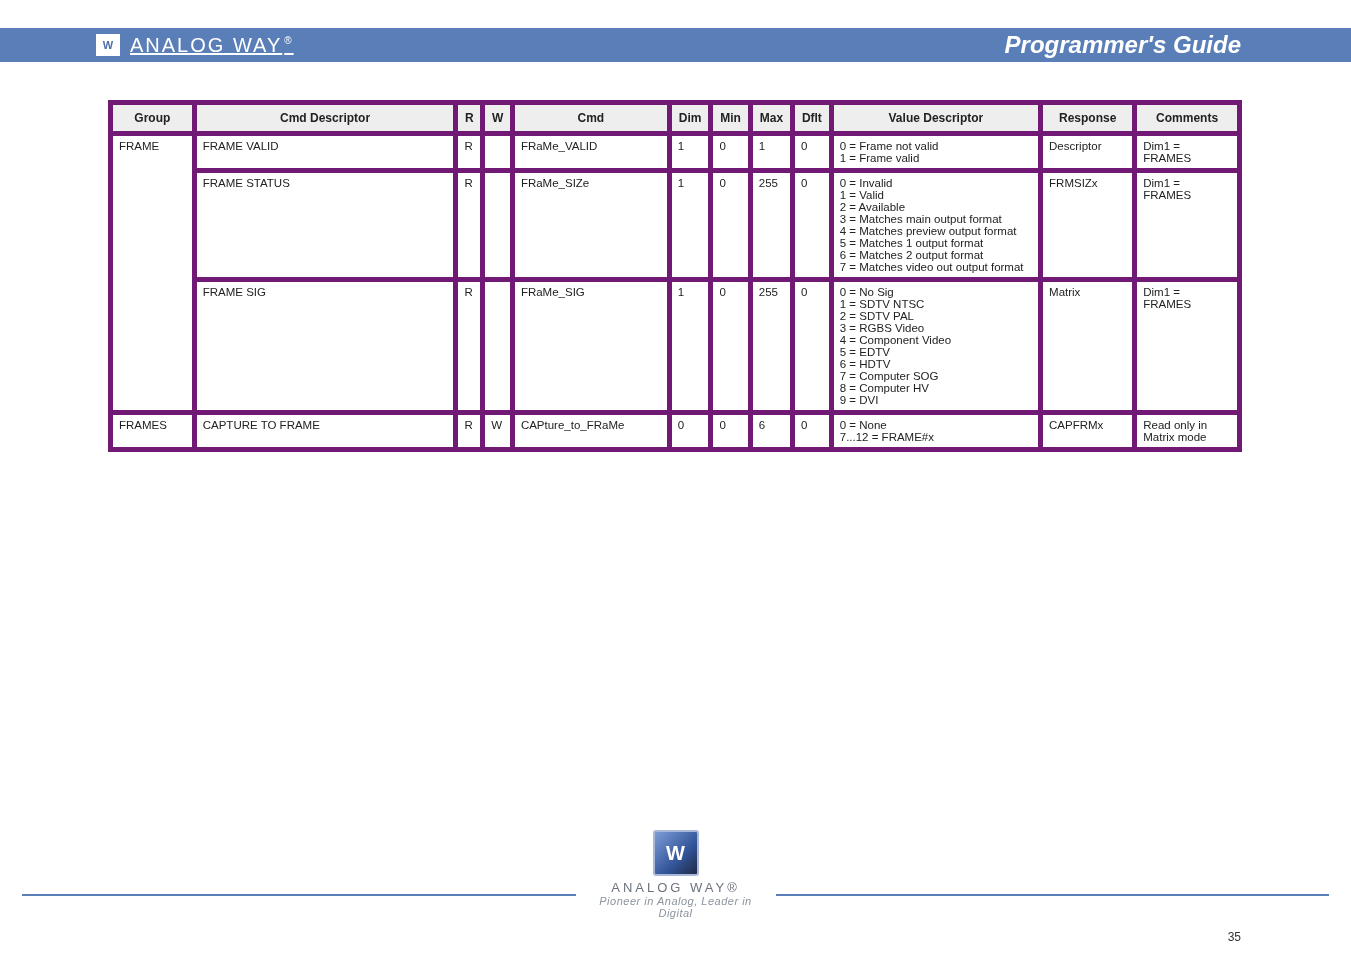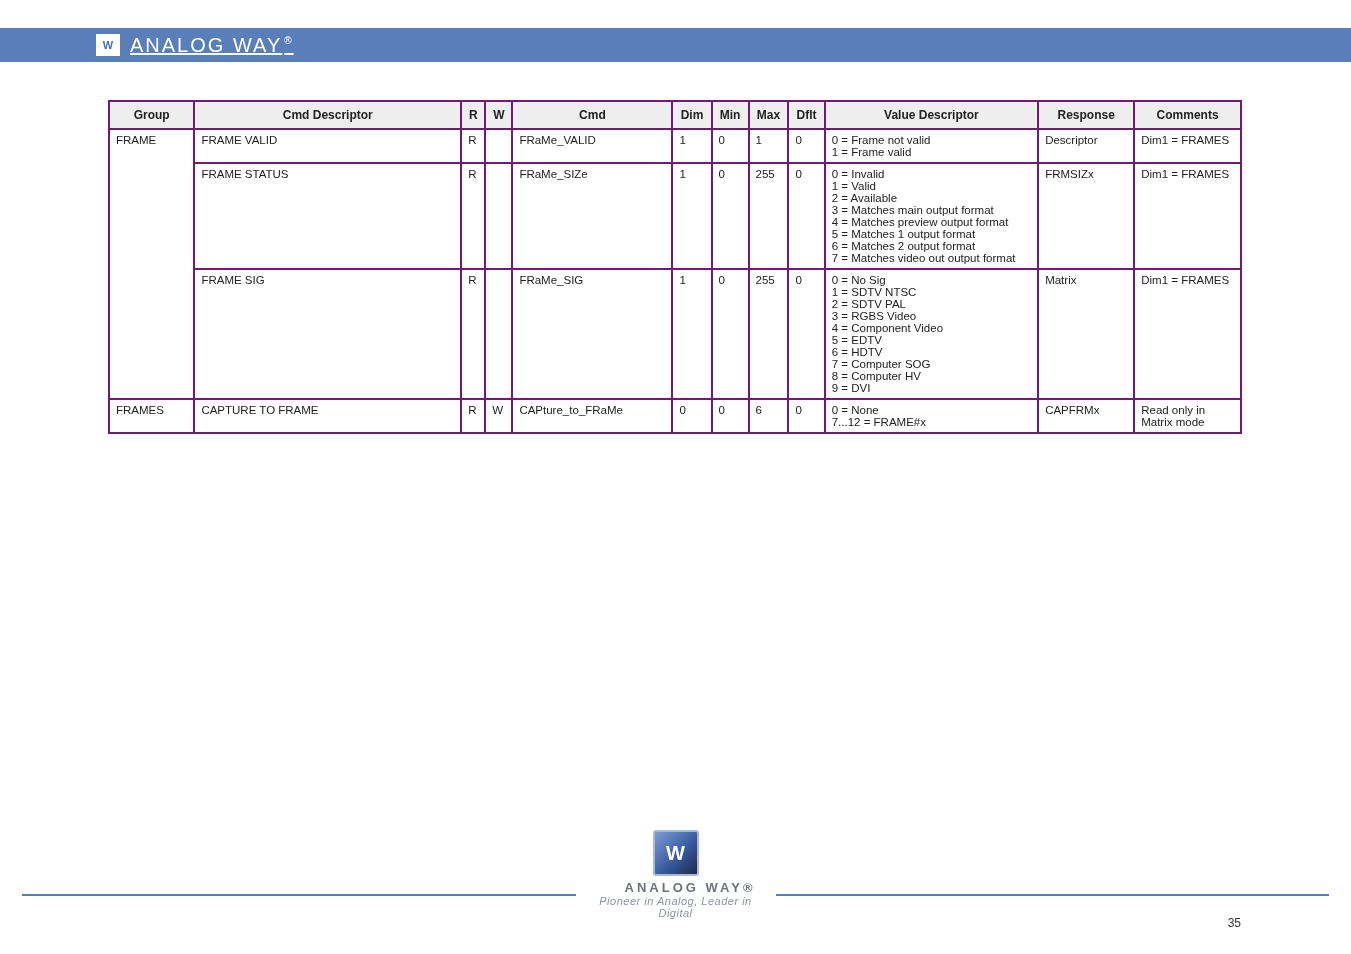--- a/index.html
+++ b/index.html
@@ -28,21 +28,21 @@
     color: #fff; font-size: 24px; font-weight: bold; font-style: italic;
   }
   
   .table-wrap {
     position: absolute; left: 108px; top: 100px; width: 1134px;
   }
   table.datatable {
     border-collapse: collapse; width: 100%; font-size: 11.5px; color: #222;
   }
   table.datatable th, table.datatable td {
-    border: 2px solid #701a75;
+    border: 5px solid #701a75;
     padding: 4px 6px; vertical-align: top; text-align: left;
   }
   table.datatable th {
     background: #eeeeee; font-weight: bold; text-align: center; font-size: 12px;
     padding: 6px 6px;
   }
   .col-group   { width: 80px; }
   .col-cmddesc { width: 250px; }
   .col-rw      { width: 20px; text-align: center; }
   .col-cmd     { width: 150px; }
@@ -63,47 +63,48 @@
     width: 160px; text-align: center;
   }
   .footer-logo .cube {
     width: 46px; height: 46px; margin: 0 auto 4px;
     background: linear-gradient(135deg,#7d9dd6 0%, #33569a 60%, #202a46 100%);
     border: 2px solid #aab8d8; border-radius: 3px;
     display: flex; align-items: center; justify-content: center; color: #fff;
     font-size: 20px; font-weight: bold;
   }
   .footer-logo .brandline {
-    font-size: 13px; letter-spacing: 3px; color: #6c737c; font-weight: 700; text-align: right;
+    font-size: 13px; letter-spacing: 3px; color: #6c737c; font-weight: 400;
   }
   .footer-logo .tagline {
     font-size: 11px; letter-spacing: 0.5px; color: #8c949e; font-style: italic;
   }
   .footer-rule-left, .footer-rule-right {
     position: absolute; top: 64px; height: 0;
     border-top: 2px solid #5a7fb8;
   }
   .footer-rule-left  { left: 0;  width: calc(50% - 100px); }
   .footer-rule-right { right: 0; width: calc(50% - 100px); }
   .page-number {
-    position: absolute; right: 110px; bottom: 24px; font-size: 12px; color: #333;
+    position: absolute; right: 110px; bottom: 10px; font-size: 12px; color: #333;
   }
 </style>
 </head>
 <body>
 <div class="page">
 
 <div class="header-bar">
   <div class="header-inner">
     <div class="brand">
       <span class="brand-logo">W</span>
       <span class="brand-text">
         <span>ANALOG WAY</span><span class="reg">®</span>
       </span>
     </div>
+    <div class="guide-title">Programmer's Guide</div>
   </div>
 </div>
 
 <div class="table-wrap">
   <table class="datatable">
     <colgroup>
       <col class="col-group">
           <col class="col-cmddesc">
           <col class="col-rw">
           <col class="col-rw">

